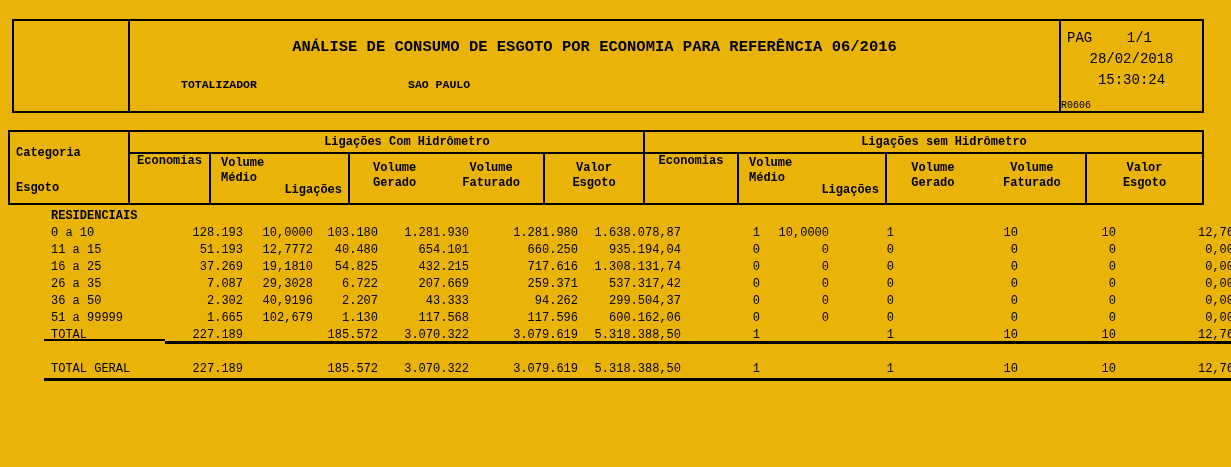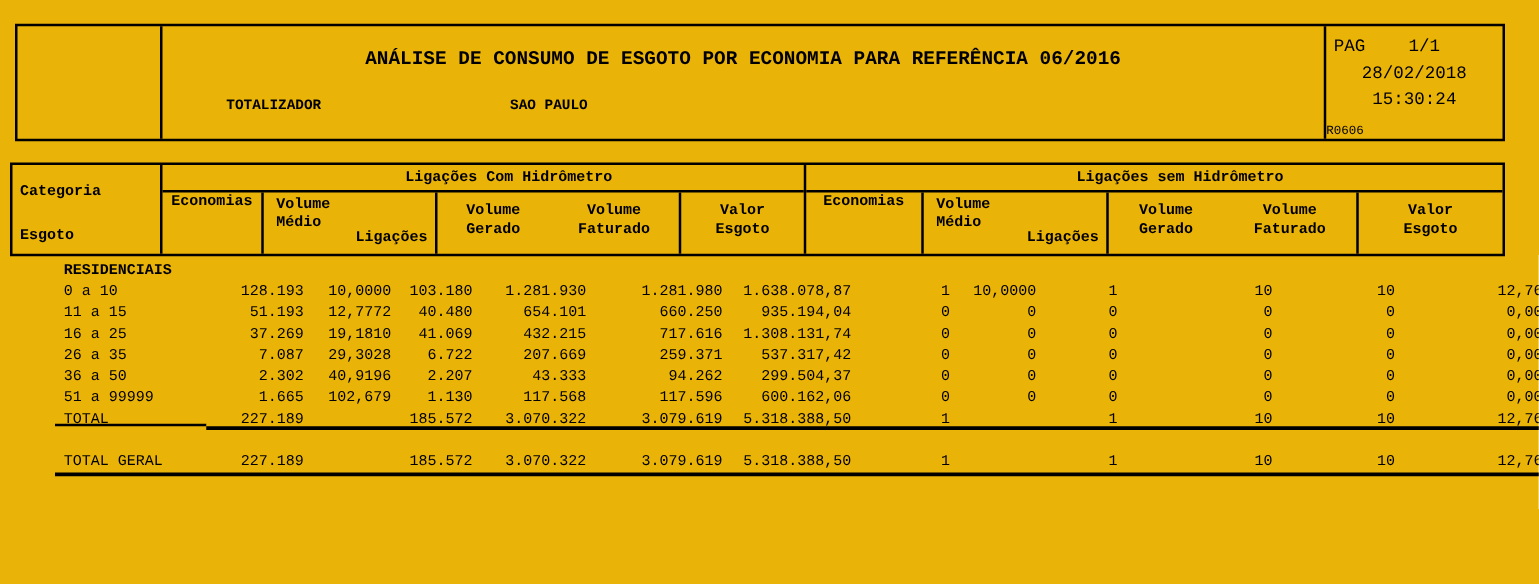--- a/index.html
+++ b/index.html
@@ -195,21 +195,21 @@
       <span class="cell num">0</span>
       <span class="cell num">0</span>
       <span class="cell num">0</span>
       <span class="cell num">0,00</span>
     </div>
 
     <div class="row">
       <span class="cell faixa">16 a 25</span>
       <span class="cell num">37.269</span>
       <span class="cell num">19,1810</span>
-      <span class="cell num">41.069</span>
+      <span class="cell num">54.825</span>
       <span class="cell num">432.215</span>
       <span class="cell num">717.616</span>
       <span class="cell num">1.308.131,74</span>
       <span class="cell num">0</span>
       <span class="cell num">0</span>
       <span class="cell num">0</span>
       <span class="cell num">0</span>
       <span class="cell num">0</span>
       <span class="cell num">0,00</span>
     </div>

